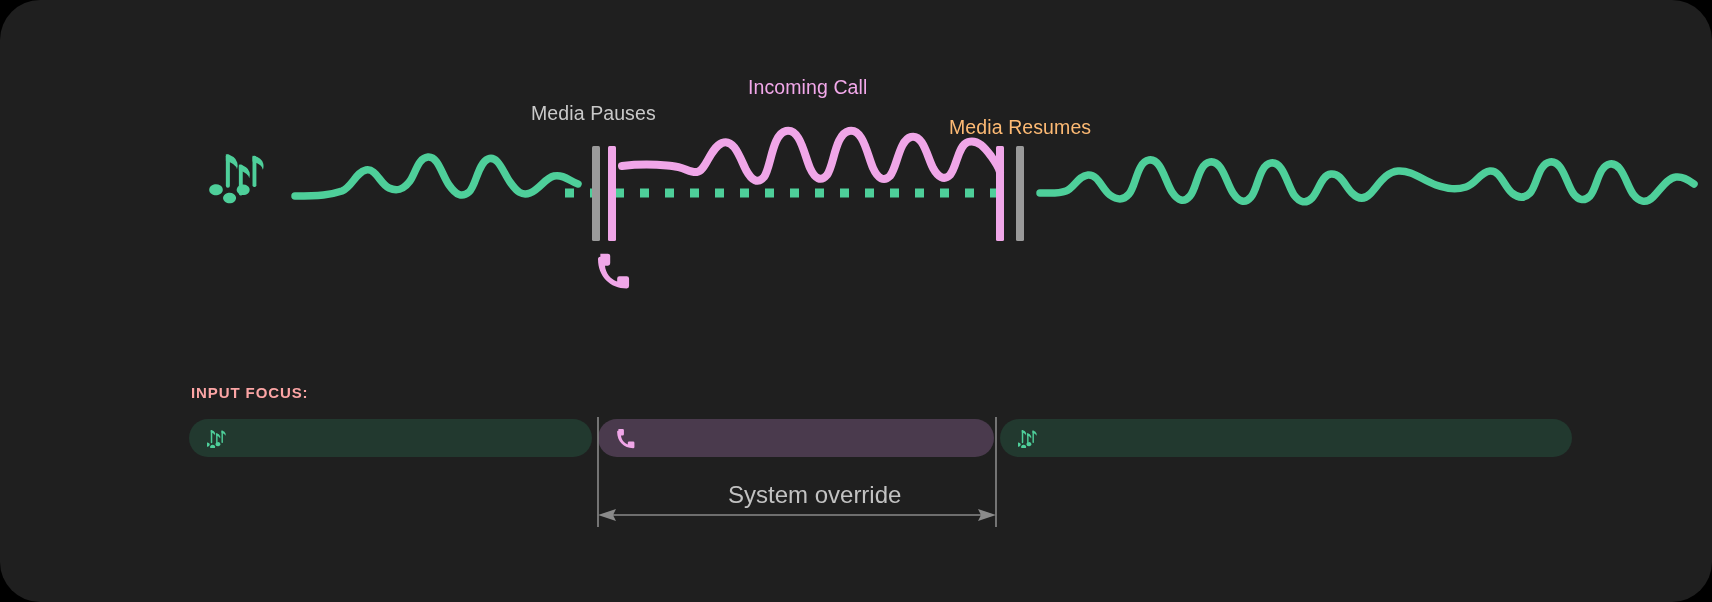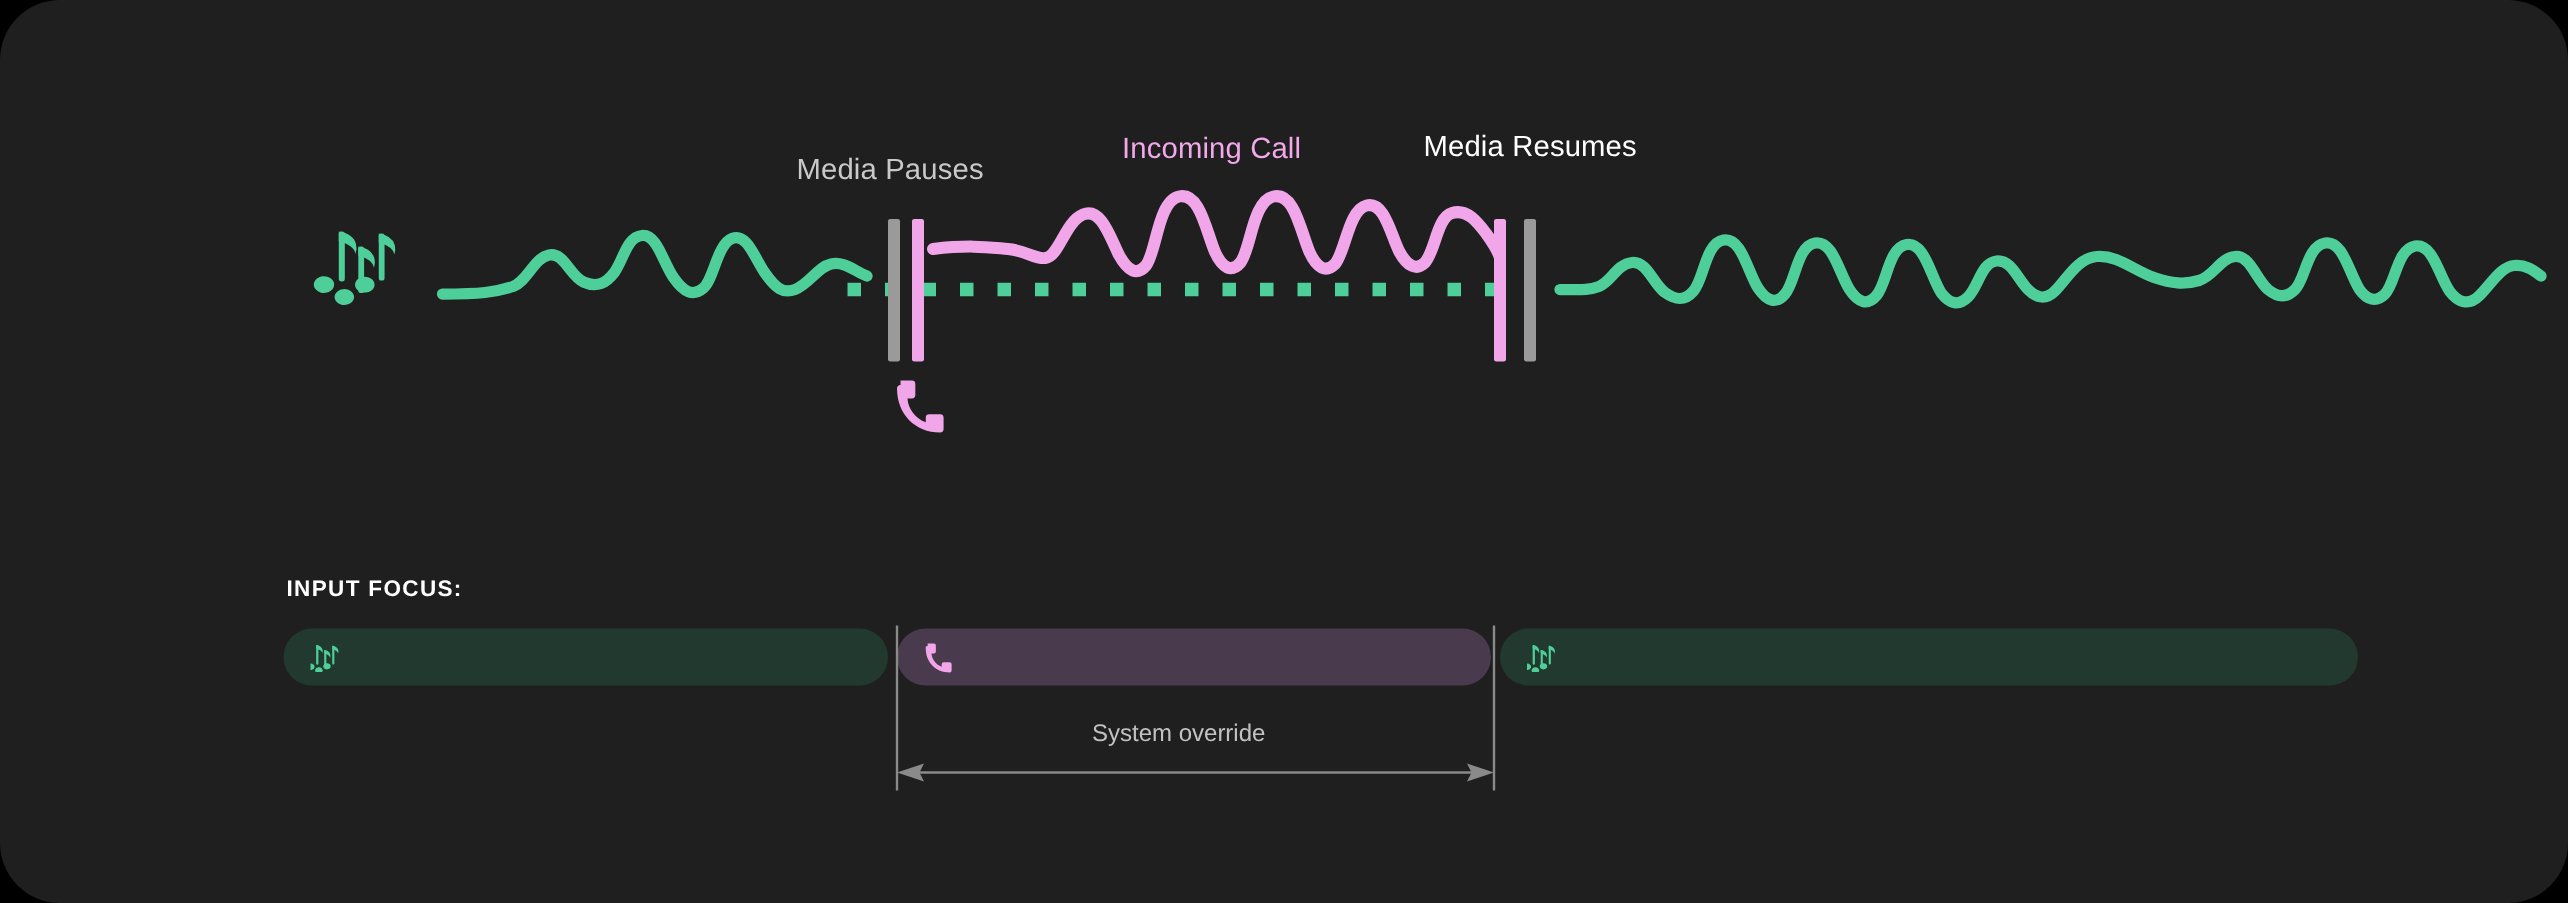--- a/index.html
+++ b/index.html
@@ -41,46 +41,46 @@
     font-weight: 400;
     white-space: nowrap;
     letter-spacing: 0.1px;
   }
   #label-pause {
     color: #c9c9c9;
     left: 531px;
     top: 102px;
   }
   #label-resume {
-    color: #ffffff;
+    color: #fdba74;
     left: 949px;
-    top: 87px;
+    top: 116px;
   }
   #label-call {
     color: #f2a8ea;
     left: 748px;
-    top: 88px;
+    top: 76px;
   }
 
   
   #focus-section {
     position: absolute;
     left: 0;
     top: 330px;
     width: 1712px;
     height: 272px;
   }
   #focus-label {
     position: absolute;
     left: 191px;
     top: 384px;
     font-size: 15px;
     font-weight: bold;
     letter-spacing: 0.9px;
-    color: #ffffff;
+    color: #fca5a5;
     white-space: nowrap;
   }
 
   .focus-bar {
     position: absolute;
     height: 38px;
     top: 419px;
     border-radius: 19px;
     display: flex;
     align-items: center;
@@ -109,21 +109,22 @@
   #override-svg {
     position: absolute;
     left: 0;
     top: 0;
   }
   #override-label {
     position: absolute;
     left: 728px;
     top: 481px;
     width: 140px;
-    font-size: 16px;
+    text-align: center;
+    font-size: 24px;
     color: #c2c2c2;
     white-space: nowrap;
   }
 </style>
 </head>
 <body>
 
 <div id="canvas">
 
   <div id="timeline">

